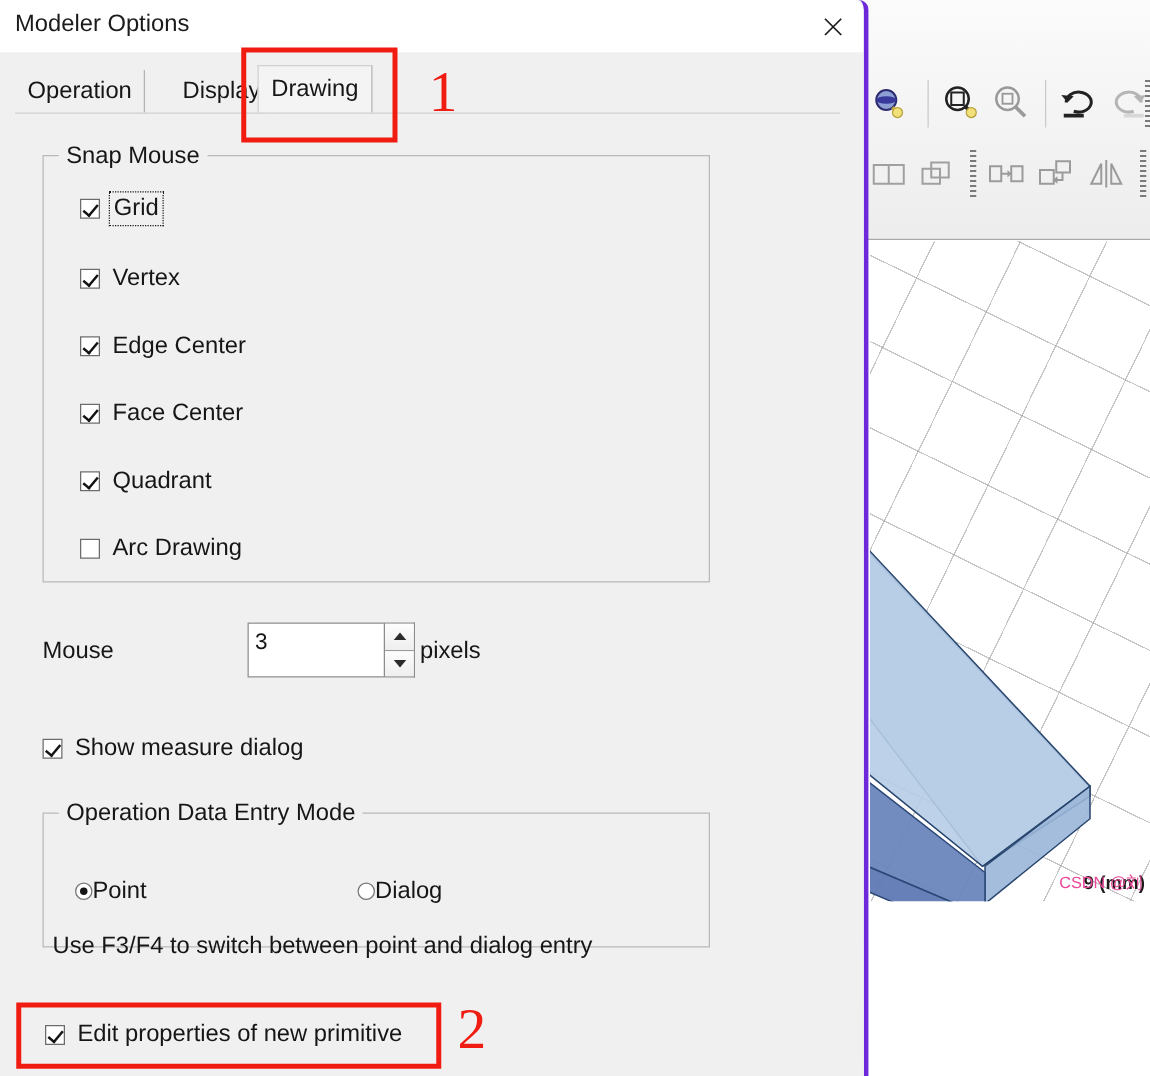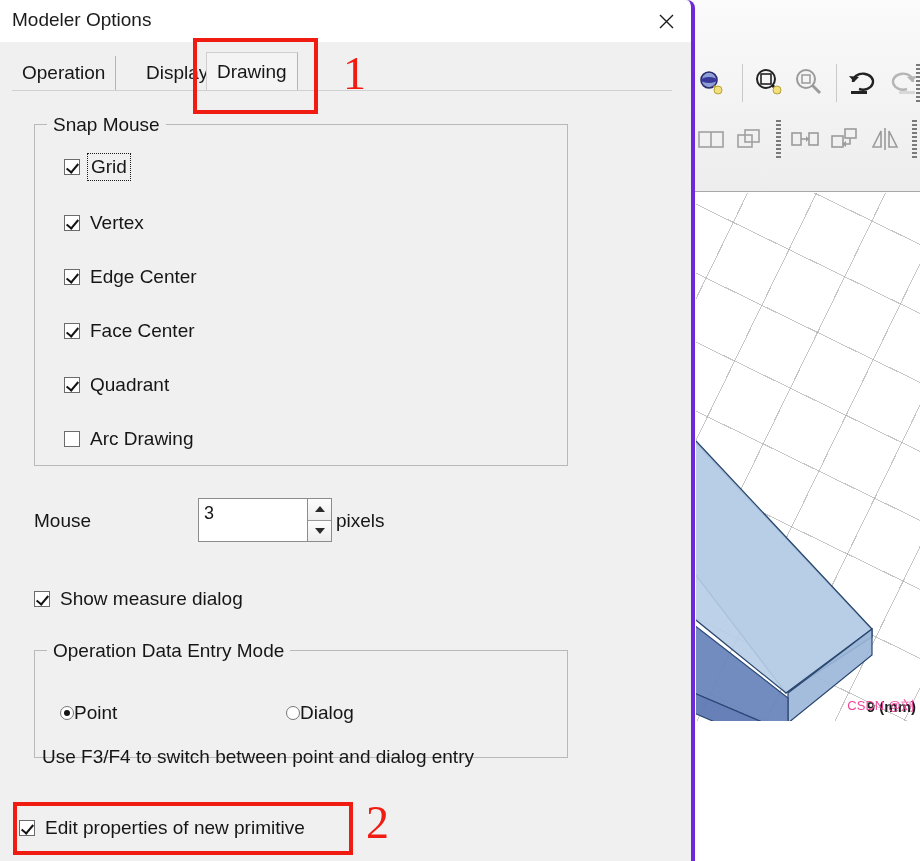--- a/index.html
+++ b/index.html
@@ -530,21 +530,21 @@
       <div class="rad-row" style="left:60px; top:660px;">
         <span class="rad-box selected"></span>
         <span class="rad-label">Point</span>
       </div>
       <div class="rad-row" style="left:286px; top:660px;">
         <span class="rad-box"></span>
         <span class="rad-label">Dialog</span>
       </div>
       <div class="plain-text" style="left:42px; top:704px;">Use F3/F4 to switch between point and dialog entry</div>
 
-      <div class="chk-row" style="left:19px; top:775px;">
+      <div class="chk-row" style="left:36px; top:775px;">
         <span class="chk-box checked"></span>
         <span class="chk-label">Edit properties of new primitive</span>
       </div>
 
     </div>
   </div>
 
   <div class="anno-box" style="left:193px; top:38px; width:125px; height:76px;"></div>
   <div class="anno-num" style="left:343px; top:51px;">1</div>
 

